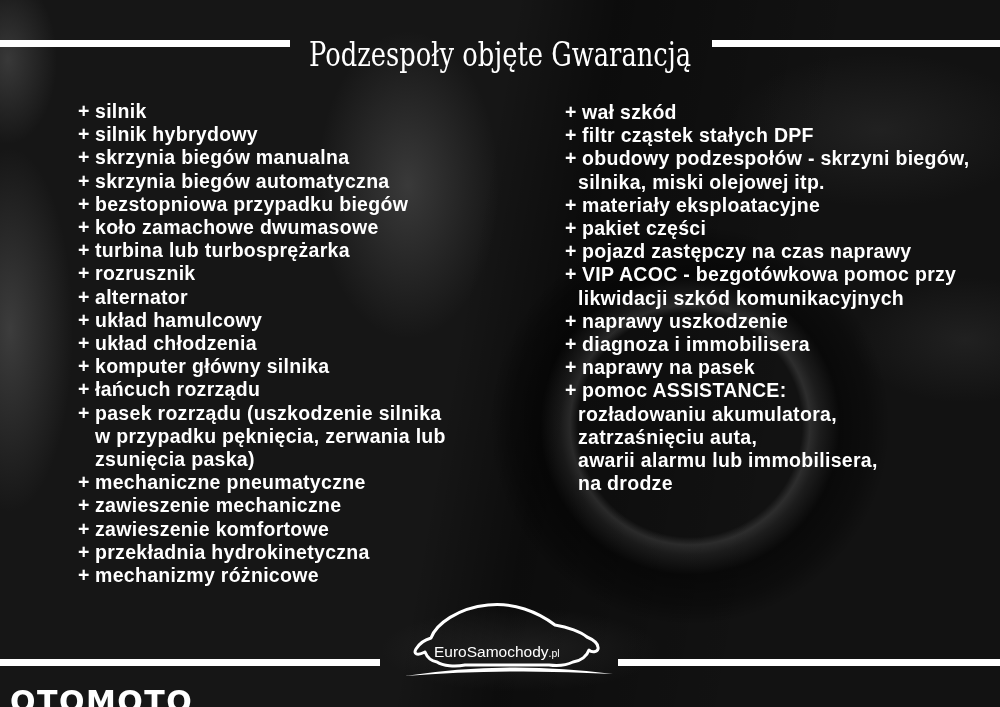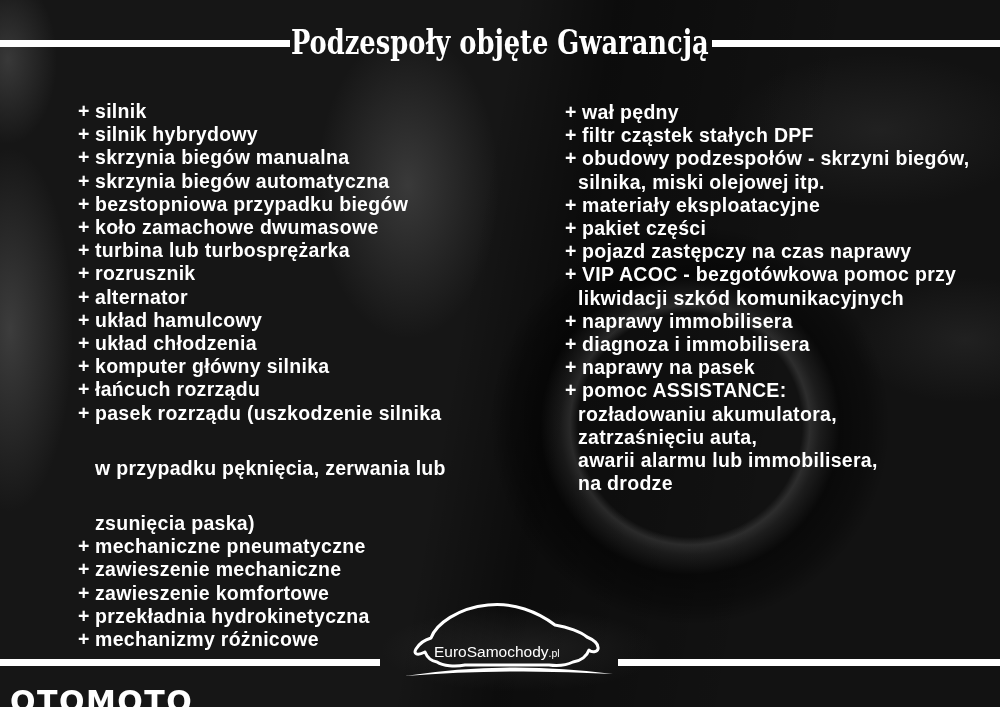--- a/index.html
+++ b/index.html
@@ -13,30 +13,30 @@
       radial-gradient(ellipse 90px 260px at 10px 330px, rgba(150,150,150,0.30), rgba(0,0,0,0) 70%),
       radial-gradient(ellipse 70px 120px at 8px 60px, rgba(160,160,160,0.25), rgba(0,0,0,0) 70%),
       radial-gradient(ellipse 220px 110px at 880px 130px, rgba(110,110,110,0.16), rgba(0,0,0,0) 70%),
       radial-gradient(ellipse 160px 90px at 965px 340px, rgba(120,120,120,0.14), rgba(0,0,0,0) 70%),
       radial-gradient(ellipse 200px 60px at 520px 650px, rgba(110,110,110,0.18), rgba(0,0,0,0) 70%),
       linear-gradient(100deg, rgba(0,0,0,0) 46%, rgba(0,0,0,0.45) 55%, rgba(0,0,0,0.20) 75%);
   }
   .top-rule{position:absolute;top:40px;height:7px;background:#fff;}
   .top-rule.left{left:0;width:290px;}
   .top-rule.right{left:712px;width:288px;}
-  .title{position:absolute;top:21px;left:0;right:0;margin:4px;text-align:center;
-    font-family:"DejaVu Serif",serif;font-weight:bold;font-size:33px;line-height:1.1;}
+  .title{position:absolute;top:21px;left:0;right:0;margin:16px;text-align:center;
+    font-family:"DejaVu Serif",serif;font-weight:normal;font-size:33px;line-height:1.1;}
   .title span{display:inline-block;transform:scaleX(0.78);transform-origin:50% 50%;white-space:nowrap;}
   .column{position:absolute;font-weight:bold;font-size:19.5px;line-height:23.2px;letter-spacing:0.3px;}
   .column .line{white-space:nowrap;}
   .col-left{left:78px;top:100px;width:430px;}
   .col-right{left:565px;top:101px;width:435px;}
   .line.main{display:flex;}
   .plus{width:17px;flex:none;}
-  .col-left .line.cont{padding-left:17px;margin-top:32px;}
+  .col-left .line.cont{padding-left:17px;}
   .col-right .line.cont{padding-left:13px;}
   .bottom-rule{position:absolute;top:659px;height:7px;background:#fff;}
   .bottom-rule.left{left:0;width:380px;}
   .bottom-rule.right{left:618px;width:382px;}
   .logo{position:absolute;left:403px;top:594px;width:214px;height:88px;}
   .watermark{position:absolute;left:10px;top:684px;margin:0;
     font-family:"DejaVu Sans",sans-serif;font-weight:bold;font-size:30px;letter-spacing:1.5px;}
 </style>
 </head>
 <body>
@@ -162,21 +162,21 @@
         <div class="line main">
           <span class="plus">+</span>
           <span class="txt">mechanizmy różnicowe</span>
         </div>
       </div>
     </div>
   <div class="column col-right">
       <div class="list-item">
         <div class="line main">
           <span class="plus">+</span>
-          <span class="txt">wał pędny</span>
+          <span class="txt">wał szkód</span>
         </div>
       </div>
       <div class="list-item">
         <div class="line main">
           <span class="plus">+</span>
           <span class="txt">filtr cząstek stałych DPF</span>
         </div>
       </div>
       <div class="list-item">
         <div class="line main">
@@ -206,21 +206,21 @@
       <div class="list-item">
         <div class="line main">
           <span class="plus">+</span>
           <span class="txt">VIP ACOC - bezgotówkowa pomoc przy</span>
         </div>
         <div class="line cont">likwidacji szkód komunikacyjnych</div>
       </div>
       <div class="list-item">
         <div class="line main">
           <span class="plus">+</span>
-          <span class="txt">naprawy immobilisera</span>
+          <span class="txt">naprawy uszkodzenie</span>
         </div>
       </div>
       <div class="list-item">
         <div class="line main">
           <span class="plus">+</span>
           <span class="txt">diagnoza i immobilisera</span>
         </div>
       </div>
       <div class="list-item">
         <div class="line main">

